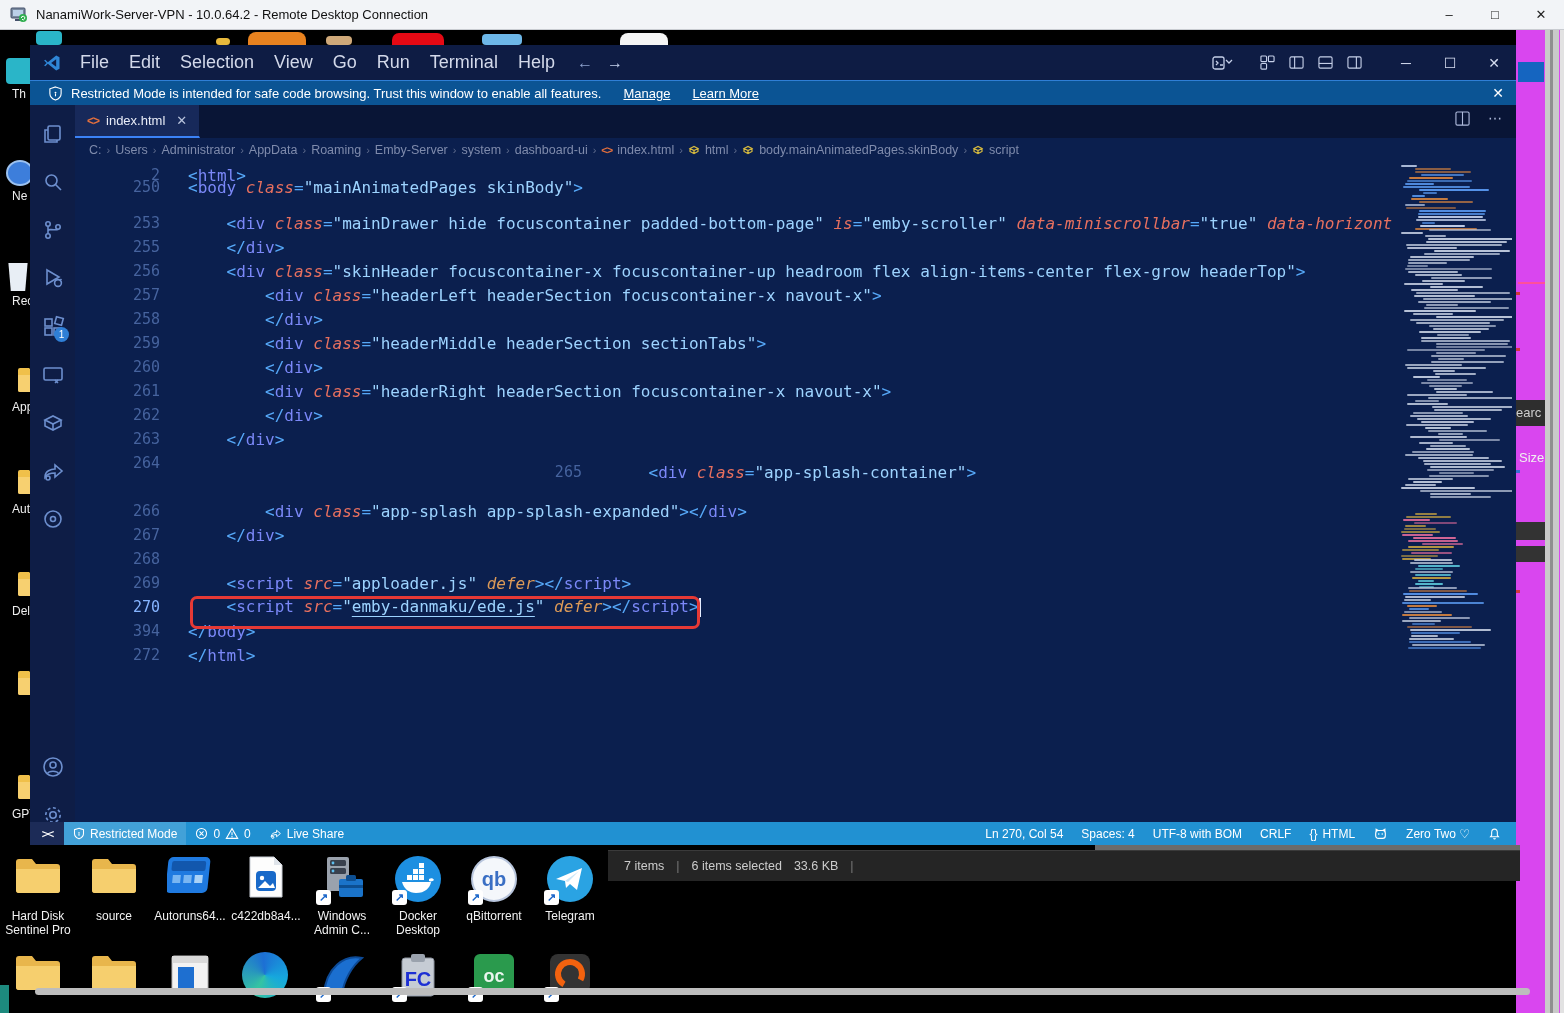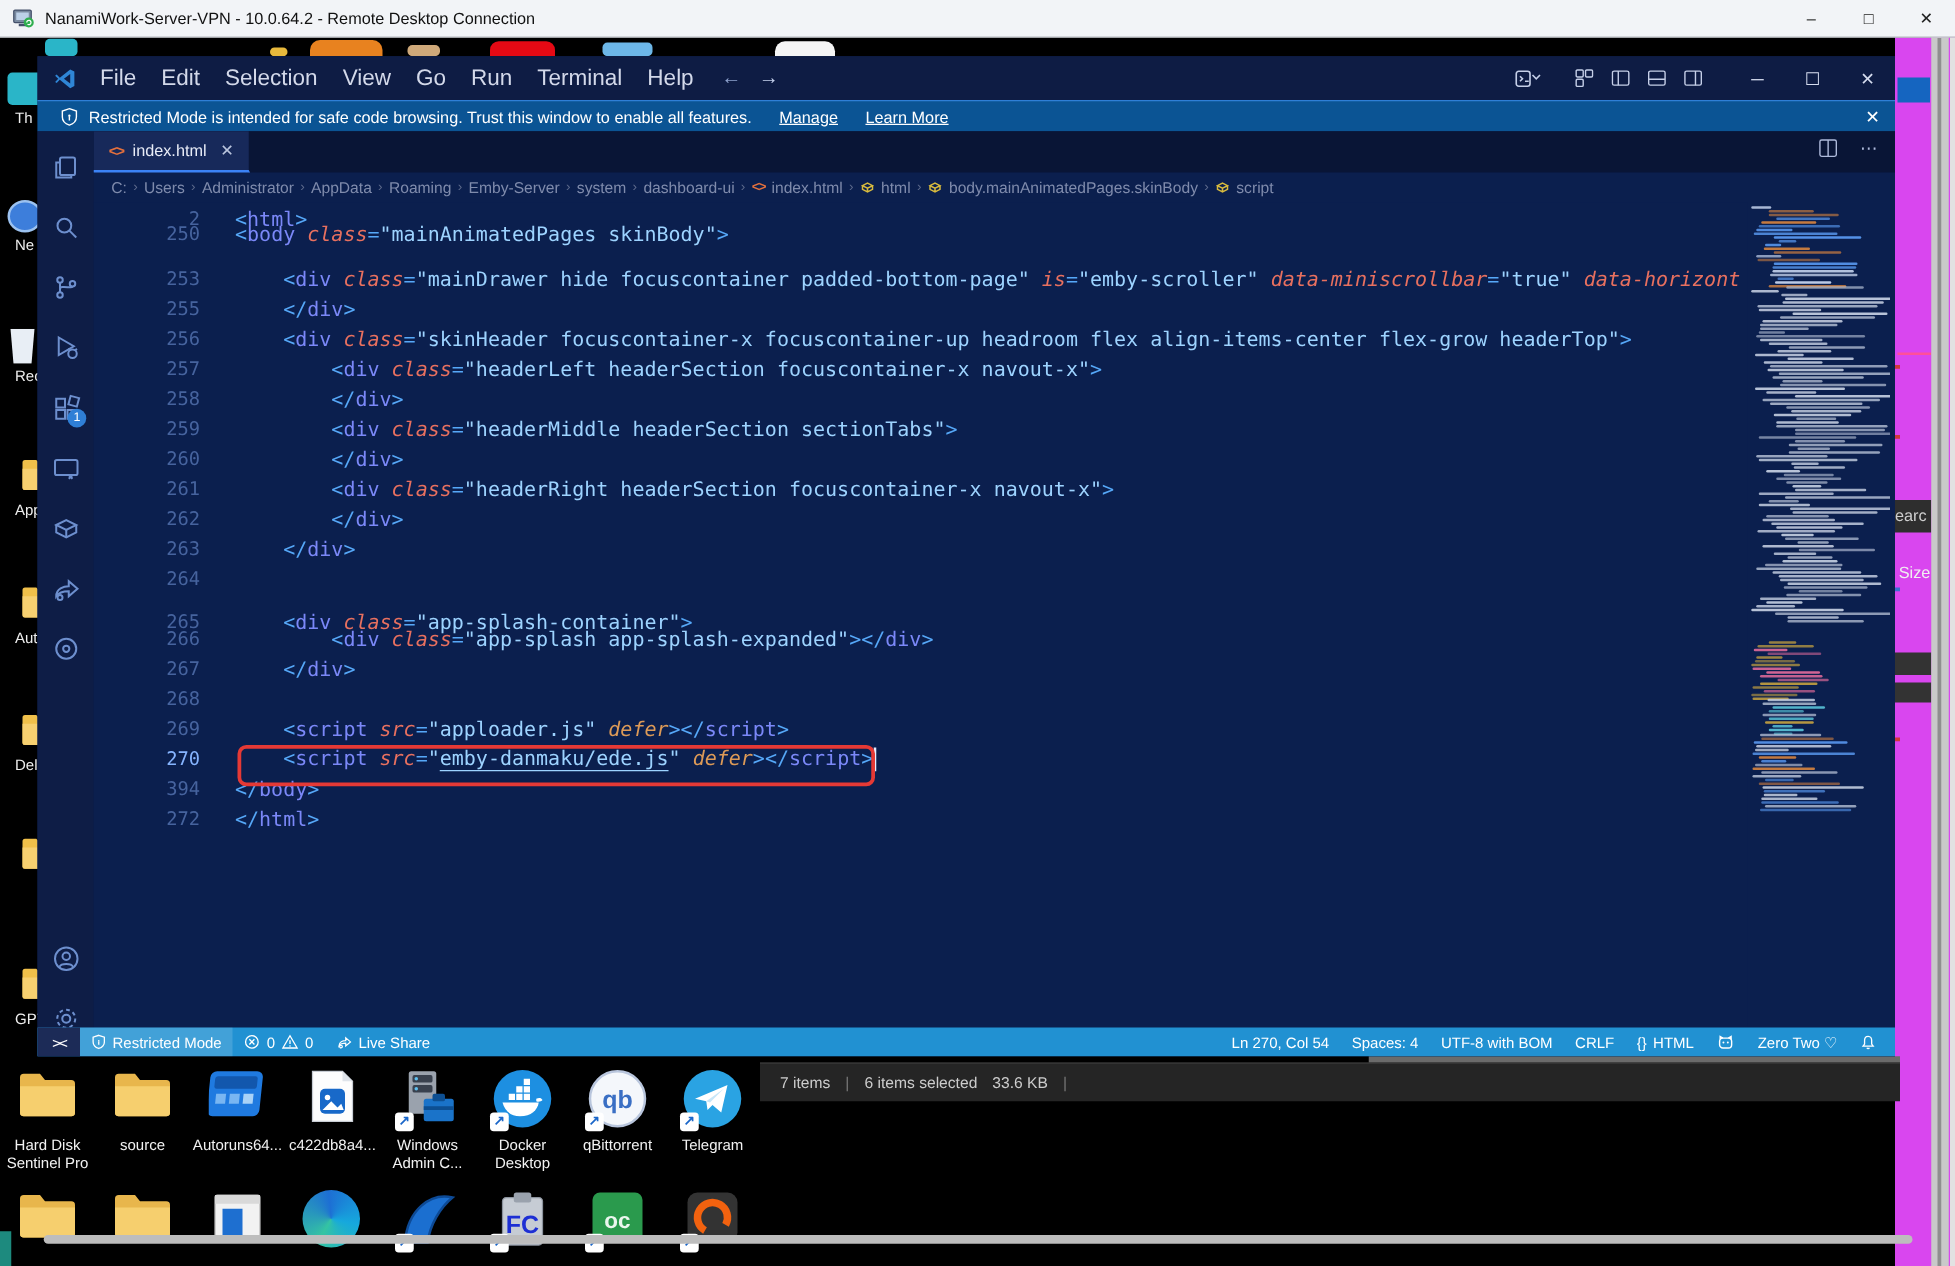--- a/index.html
+++ b/index.html
@@ -584,21 +584,21 @@
           <div class="code"><span class="tk-w">        </span><span class="tk-p">&lt;/</span><span class="tk-t">div</span><span class="tk-p">&gt;</span></div>
         </div>
         <div class="code-row" style="top: 265px;">
           <div class="gutter">263</div>
           <div class="code"><span class="tk-w">    </span><span class="tk-p">&lt;/</span><span class="tk-t">div</span><span class="tk-p">&gt;</span></div>
         </div>
         <div class="code-row" style="top: 289px;">
           <div class="gutter">264</div>
           <div class="code"></div>
         </div>
-        <div class="code-row" style="top: 323px;">
+        <div class="code-row" style="top: 298px; justify-content: center;">
           <div class="gutter">265</div>
           <div class="code"><span class="tk-w">    </span><span class="tk-p">&lt;</span><span class="tk-t">div</span><span class="tk-w"> </span><span class="tk-a">class</span><span class="tk-p">=</span><span class="tk-s">"app-splash-container"</span><span class="tk-p">&gt;</span></div>
         </div>
         <div class="code-row" style="top: 337px;">
           <div class="gutter">266</div>
           <div class="code"><span class="tk-w">        </span><span class="tk-p">&lt;</span><span class="tk-t">div</span><span class="tk-w"> </span><span class="tk-a">class</span><span class="tk-p">=</span><span class="tk-s">"app-splash app-splash-expanded"</span><span class="tk-p">&gt;</span><span class="tk-p">&lt;/</span><span class="tk-t">div</span><span class="tk-p">&gt;</span></div>
         </div>
         <div class="code-row" style="top: 361px;">
           <div class="gutter">267</div>
           <div class="code"><span class="tk-w">    </span><span class="tk-p">&lt;/</span><span class="tk-t">div</span><span class="tk-p">&gt;</span></div>

